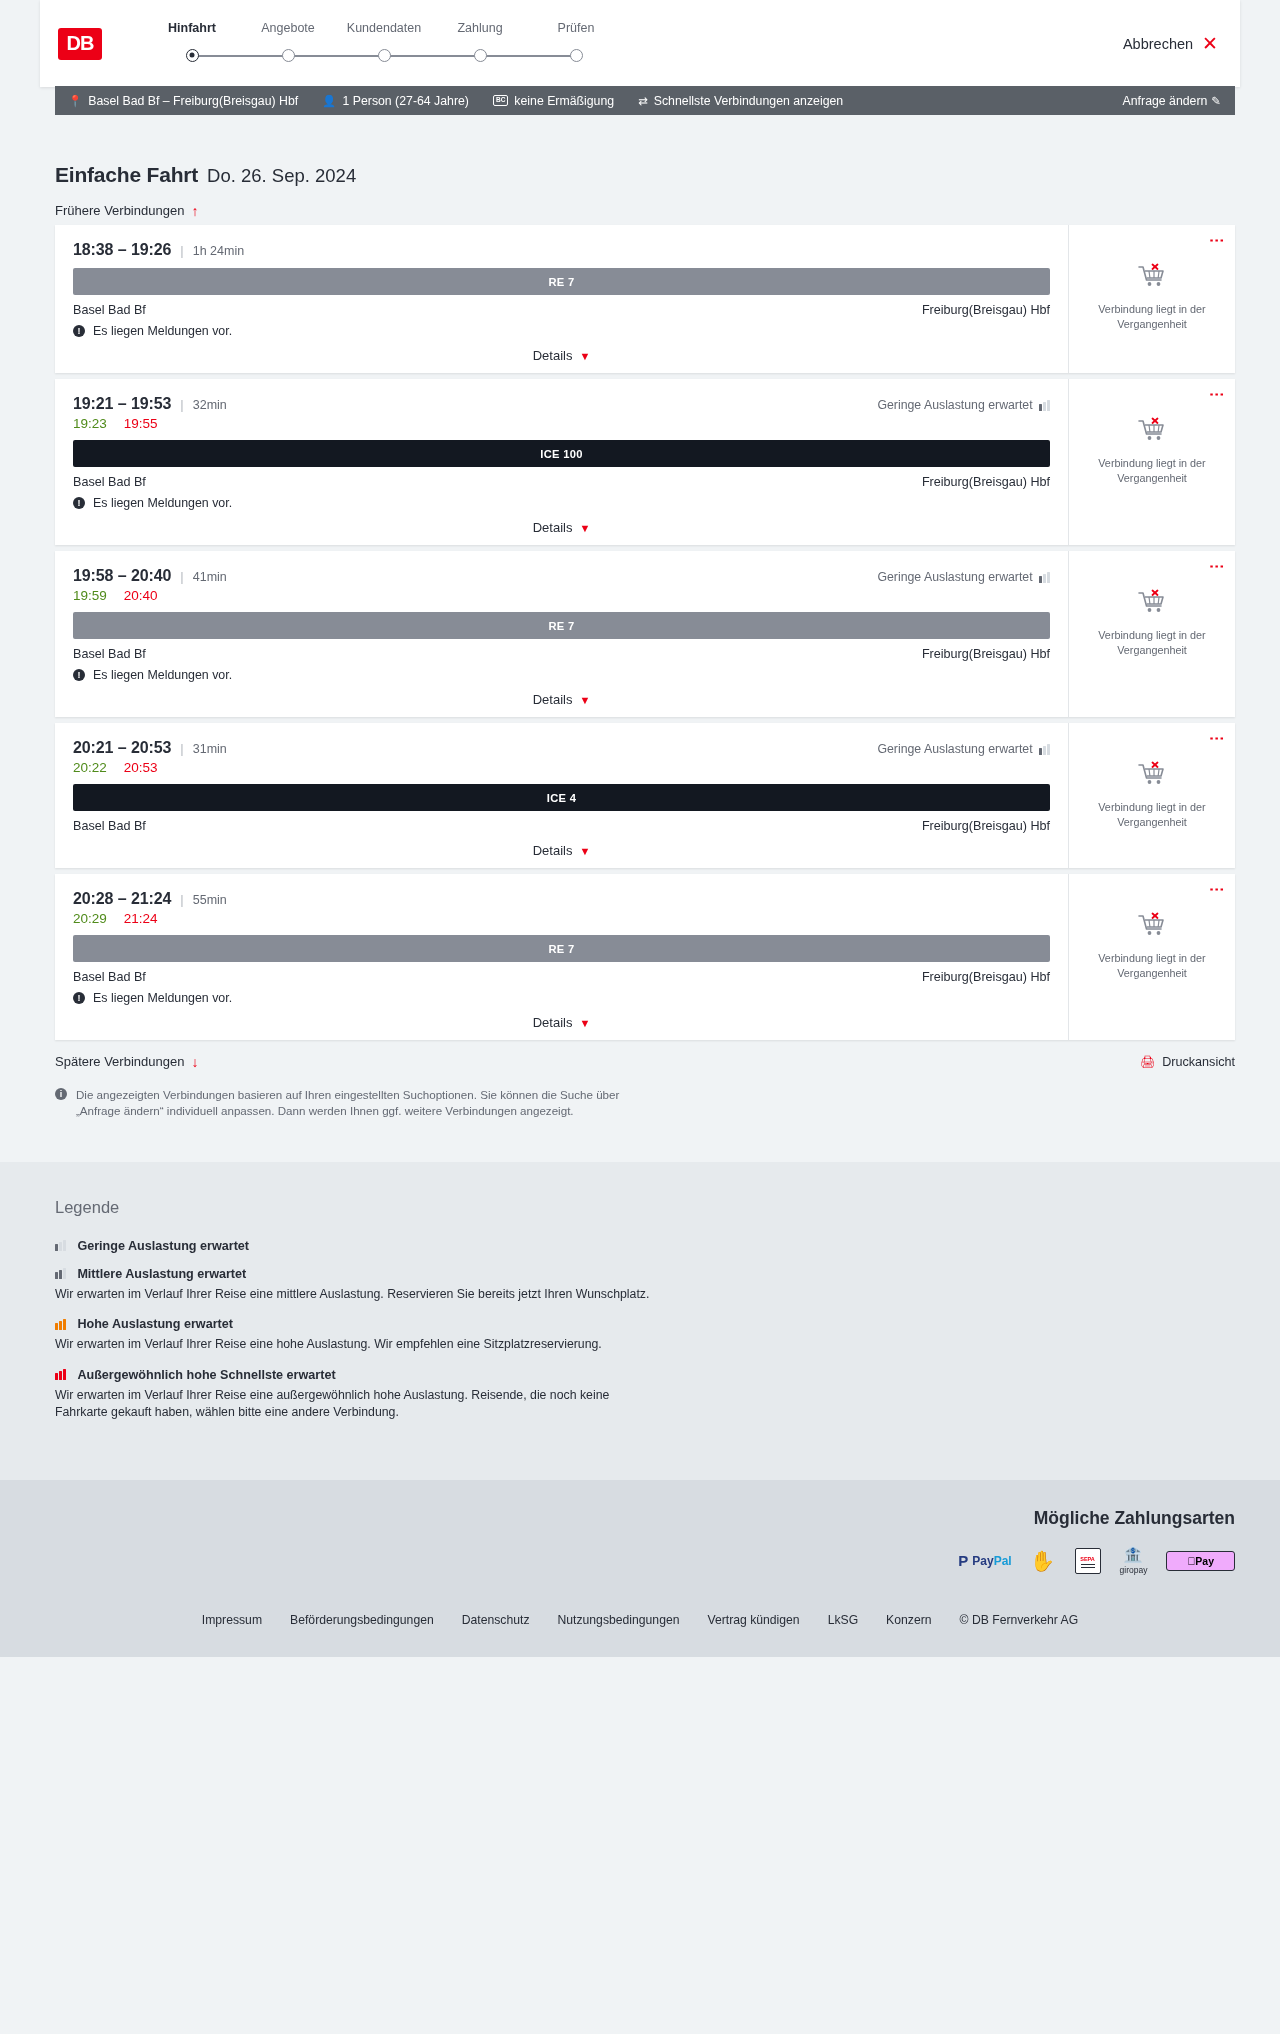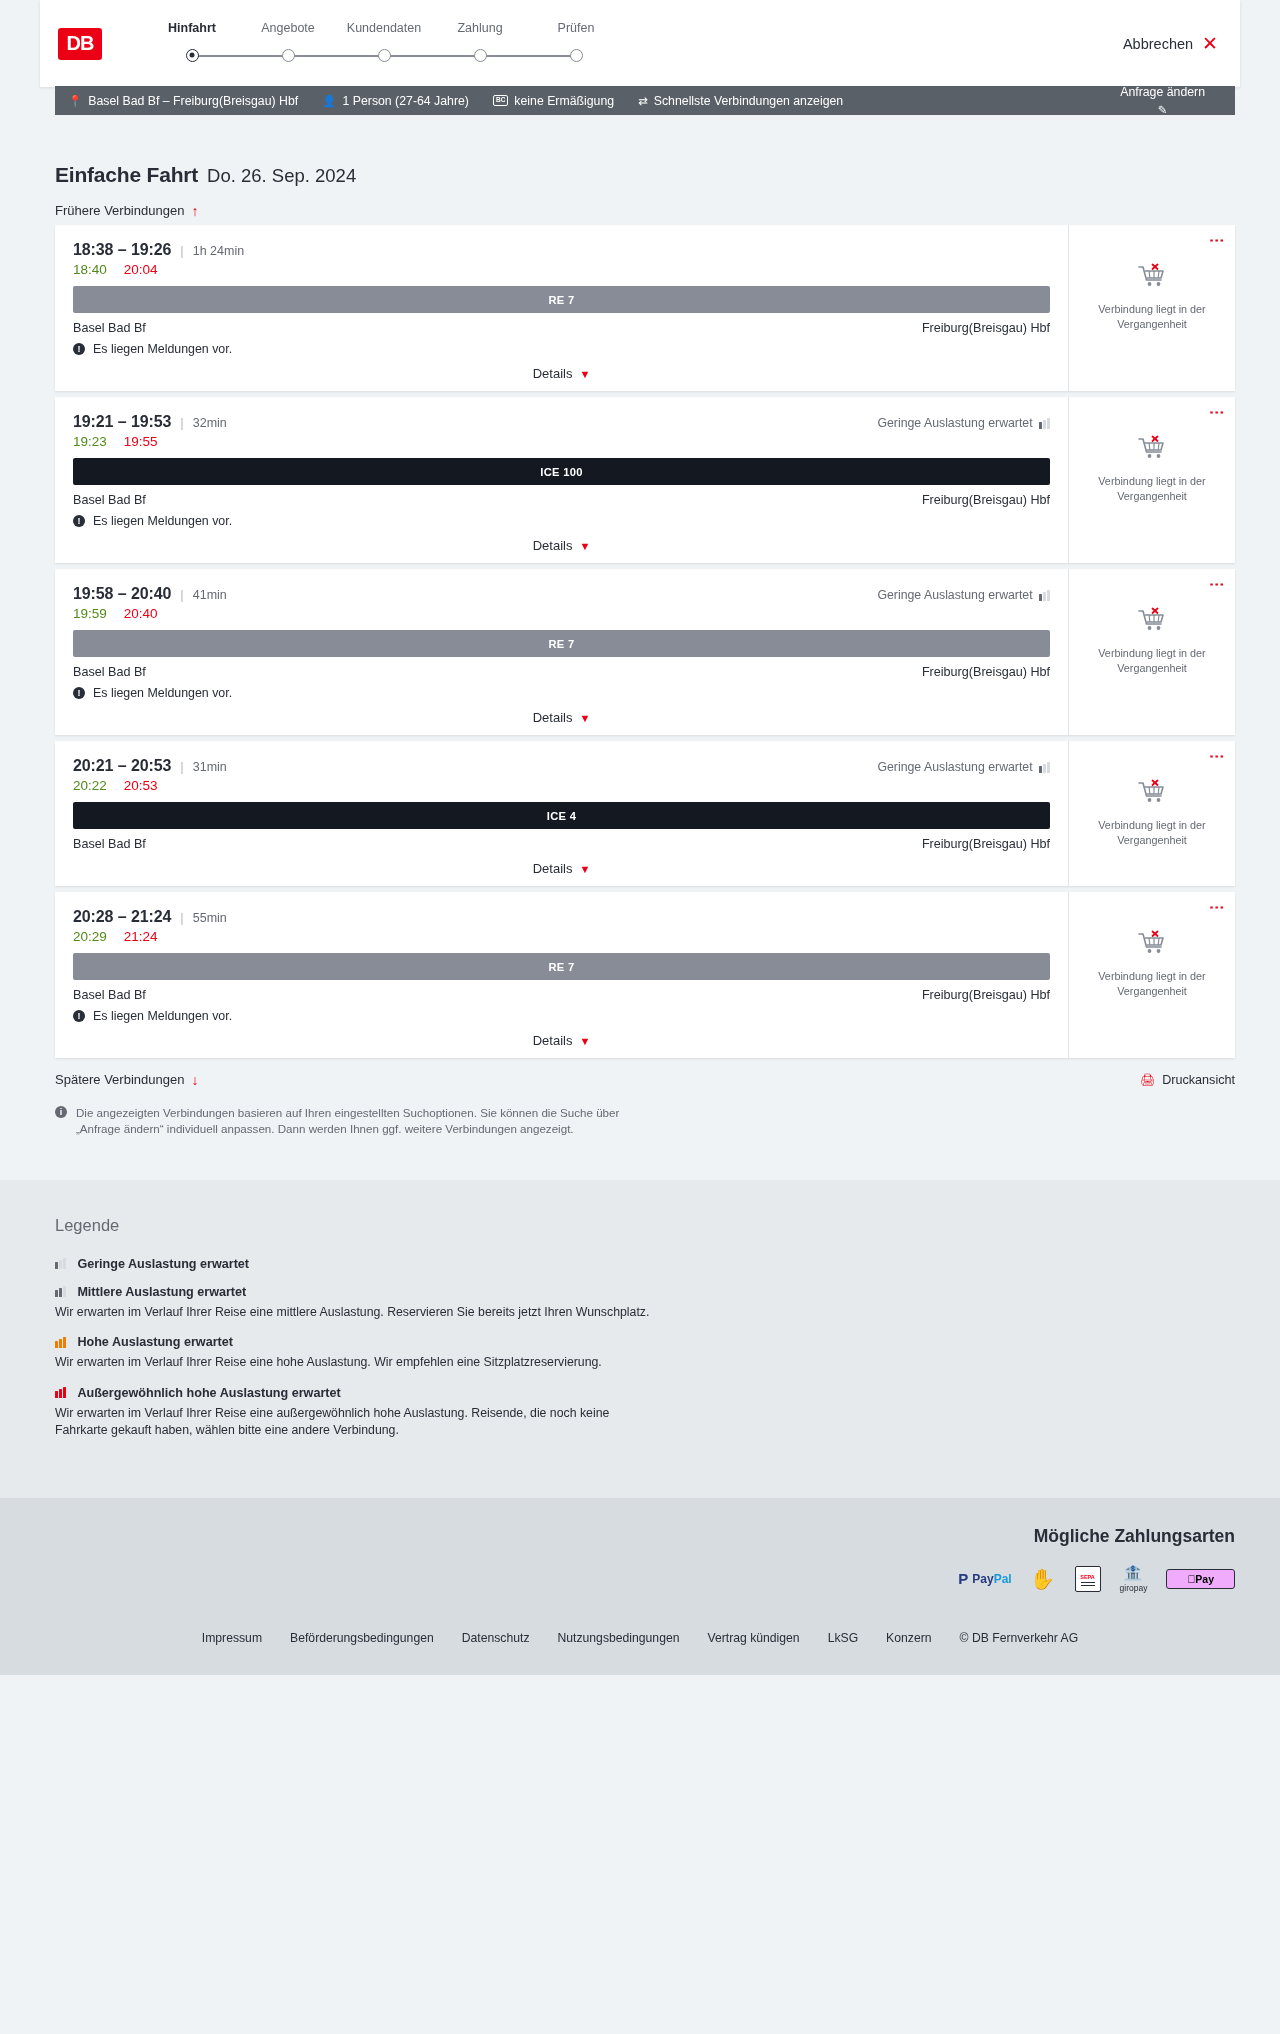--- a/index.html
+++ b/index.html
@@ -71,21 +71,21 @@
     background: #5a6067;
     height: 29px;
     display: flex; align-items: center;
     padding: 0 14px 0 13px;
     color: #ffffff;
     font-size: 12.3px;
     position: relative;
     top: -1px;
   }
   .sb-item { display: flex; align-items: center; gap: 6px; margin-right: 24px; white-space: nowrap; }
-  .sb-item.last { margin-left: auto; margin-right: 16px; gap: 4px; flex-direction: column; }
+  .sb-item.last { margin-left: auto; margin-right: 0; gap: 4px; }
   .sb-ico { font-size: 11.5px; display: inline-flex; align-items: center; }
   .bc-box {
     border: 1.2px solid #ffffff; border-radius: 2px;
     font-size: 6.5px; padding: 1px 2px; line-height: 1; font-weight: bold;
   }
 
   
   .main { padding: 0 45px 0 55px; }
   .title-row { display: flex; align-items: baseline; gap: 9px; margin-top: 47px; }
   .title-bold { font-size: 21px; font-weight: bold; letter-spacing: -0.2px; }
@@ -302,24 +302,20 @@
     <span class="arrow">↑</span>
   </div>
 
   <div id="conn-list">
       <div class="conn">
         <div class="conn-left">
           <div class="time-row">
             <span class="time-main">18:38 – 19:26</span>
             <span class="pipe">|</span>
             <span class="dur">1h 24min</span>
-          </div>
-          <div class="real-row">
-            <span class="t-green">18:40</span>
-            <span class="t-red">20:04</span>
           </div>
           <div class="train-bar bar-re">
             <span>RE 7</span>
           </div>
           <div class="stations">
             <span>Basel Bad Bf</span>
             <span class="st-to">Freiburg(Breisgau) Hbf</span>
           </div>
           <div class="msg">
             <span class="excl">!</span>
@@ -602,21 +598,21 @@
         </div>
         <div class="leg-desc">Wir erwarten im Verlauf Ihrer Reise eine hohe Auslastung. Wir empfehlen eine Sitzplatzreservierung.</div>
       </div>
       <div class="leg-item">
         <div class="leg-head">
           <span class="bars">
             <i class="b1 lvl-rd"></i>
             <i class="b2 lvl-rd"></i>
             <i class="b3 lvl-rd"></i>
           </span>
-          <span class="leg-label">Außergewöhnlich hohe Auslastung erwartet</span>
+          <span class="leg-label">Außergewöhnlich hohe Schnellste erwartet</span>
         </div>
         <div class="leg-desc">Wir erwarten im Verlauf Ihrer Reise eine außergewöhnlich hohe Auslastung. Reisende, die noch keine Fahrkarte gekauft haben, wählen bitte eine andere Verbindung.</div>
       </div>
     </div>
 </div>
 
 <div class="pay-sec">
   <div class="pay-title">Mögliche Zahlungsarten</div>
   <div class="pay-icons">
     <span class="pp">

